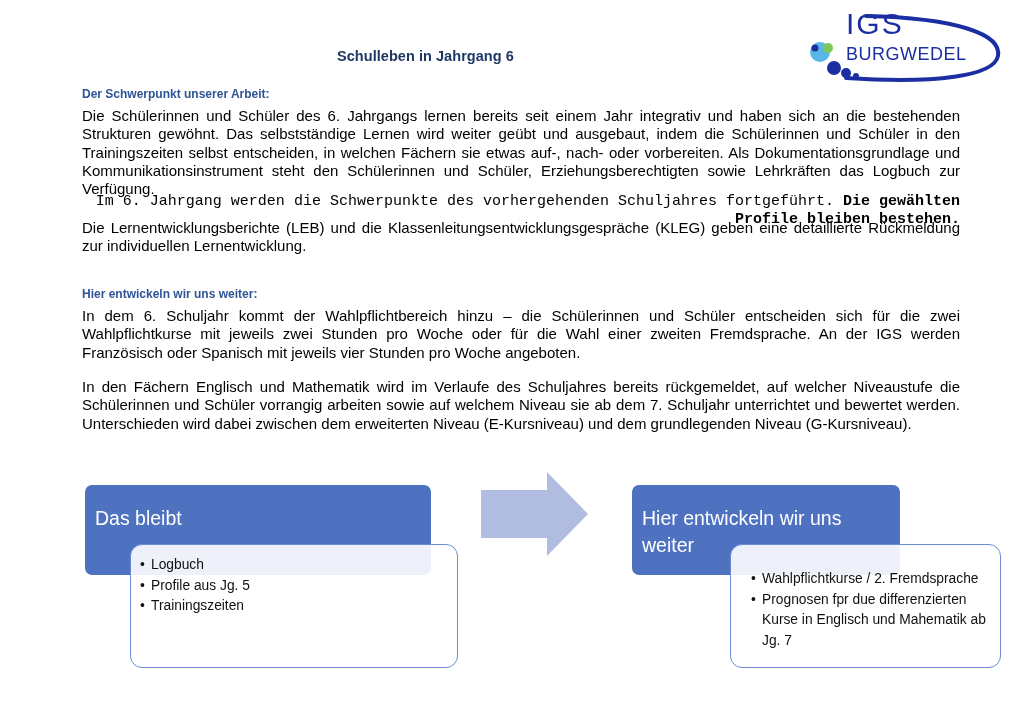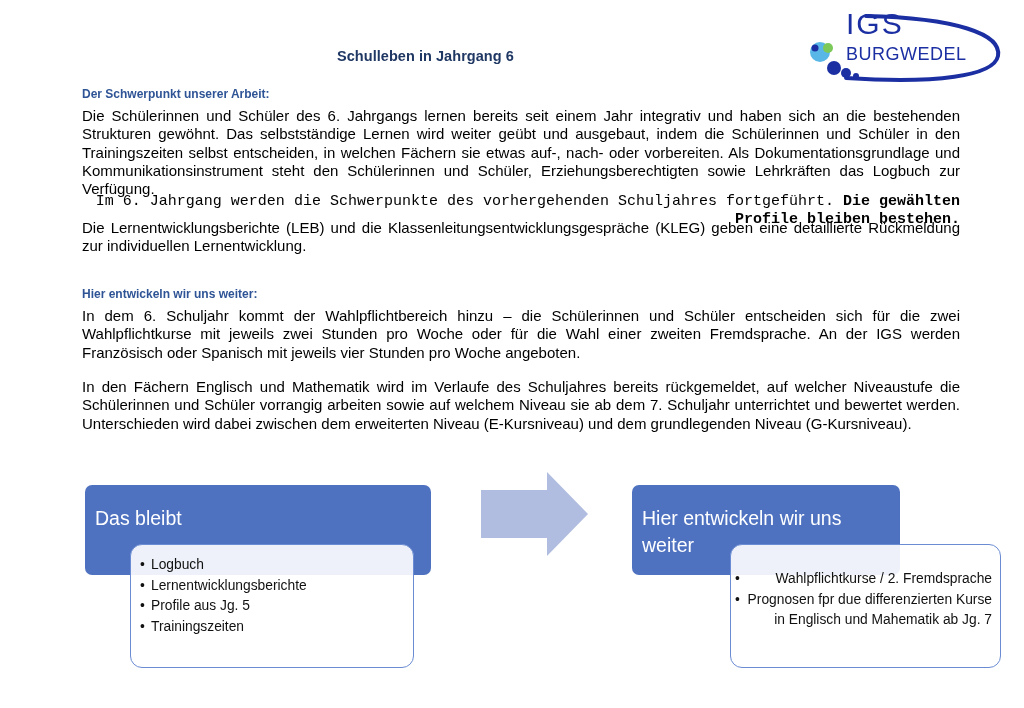--- a/index.html
+++ b/index.html
@@ -49,35 +49,34 @@
 <div class="p" style="top:219px;">Die Lernentwicklungsberichte (LEB) und die Klassenleitungsentwicklungsgespräche (KLEG) geben eine detaillierte Rückmeldung zur individuellen Lernentwicklung.</div>
 
 <div class="h" style="top:287px;">Hier entwickeln wir uns weiter:</div>
 <div class="p" style="top:307px;">In dem 6. Schuljahr kommt der Wahlpflichtbereich hinzu – die Schülerinnen und Schüler entscheiden sich für die zwei Wahlpflichtkurse mit jeweils zwei Stunden pro Woche oder für die Wahl einer zweiten Fremdsprache. An der IGS werden Französisch oder Spanisch mit jeweils vier Stunden pro Woche angeboten.</div>
 <div class="p" style="top:378px;">In den Fächern Englisch und Mathematik wird im Verlaufe des Schuljahres bereits rückgemeldet, auf welcher Niveaustufe die Schülerinnen und Schüler vorrangig arbeiten sowie auf welchem Niveau sie ab dem 7. Schuljahr unterrichtet und bewertet werden. Unterschieden wird dabei zwischen dem erweiterten Niveau (E-Kursniveau) und dem grundlegenden Niveau (G-Kursniveau).</div>
 
 <div>
   <div class="blue" style="left:85px; top:485px; width:346px; height:90px;">
     <span>Das bleibt</span>
   </div>
-  <div class="white" style="left:130px; top:544px; width:284px; height:124px; padding:10px 0 0 9px;">
+  <div class="white" style="left:130px; top:544px; width:328px; height:124px; padding:10px 0 0 9px;">
     <ul>
       <li>Logbuch</li>
-      <li>Lernentwicklungsberichte</li>
       <li>Profile aus Jg. 5</li>
       <li>Trainingszeiten</li>
     </ul>
   </div>
 
   <svg class="arrow" viewBox="0 0 107 84">
     <polygon points="0,18 66,18 66,0 107,42 66,84 66,66 0,66" fill="#b0bde0"></polygon>
   </svg>
 
   <div class="blue" style="left:632px; top:485px; width:268px; height:90px;">
     <span>Hier entwickeln wir uns weiter</span>
   </div>
-  <div class="white" style="left:730px; top:544px; width:271px; height:124px; padding:24px 8px 0 4px;text-align:right;">
+  <div class="white" style="left:730px; top:544px; width:271px; height:124px; padding:24px 8px 0 20px;">
     <ul>
       <li>Wahlpflichtkurse / 2. Fremdsprache</li>
       <li>Prognosen fpr due differenzierten Kurse in Englisch und Mahematik ab Jg. 7</li>
     </ul>
   </div>
 </div>
 
 </body></html>

